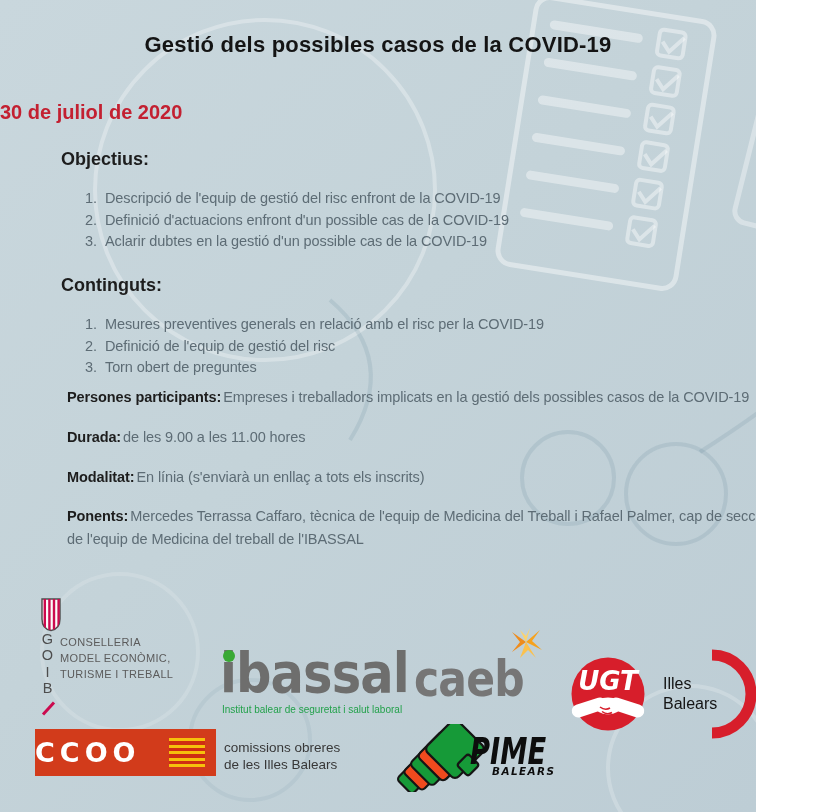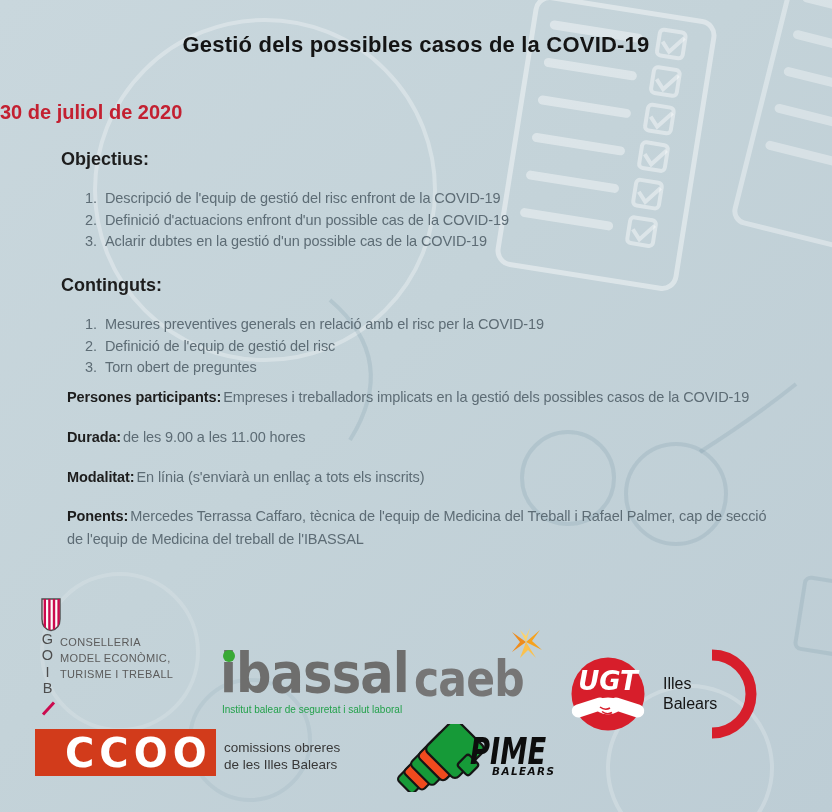--- a/index.html
+++ b/index.html
@@ -1,18 +1,18 @@
 <!DOCTYPE html>
 <html><head>
 <meta charset="utf-8">
 <style>
   html,body{margin:0;padding:0;}
   .page{
     position:relative;
-    width:832px;height:812px;
+    width:756px;height:812px;
     overflow:hidden;
     background:linear-gradient(135deg,#c9d7dd 0%,#c4d3d9 45%,#bdcdd5 100%);
     font-family:"Liberation Sans",sans-serif;
   }
   .wm{position:absolute;inset:0;width:832px;height:812px;}
 
   .title{
     position:absolute;left:0;right:0;top:32px;
     text-align:center;font-size:22px;font-weight:700;color:#141414;letter-spacing:.2px;
   }
@@ -64,22 +64,22 @@
   .ugt-svg{position:absolute;left:565px;top:645px;}
   .ugt-region{position:absolute;left:663px;top:674px;font-size:16px;line-height:19.5px;
     color:#141414;font-weight:500;}
 
   
   .ccoo{
     position:absolute;left:35px;top:729px;width:181px;height:47px;
     background:#d23b1b;display:flex;align-items:center;
   }
   .ccoo-word{
-    font-family:"DejaVu Sans",sans-serif;font-weight:700;font-size:40px;color:#ffffff;
-    letter-spacing:5px;padding-left:30px;line-height:1;
+    font-family:"DejaVu Sans",sans-serif;font-weight:700;font-size:27px;color:#ffffff;
+    letter-spacing:5px;padding-left:0;line-height:1;
   }
   .ccoo-flag{
     width:36px;height:29px;margin-left:auto;margin-right:11px;
     background:repeating-linear-gradient(to bottom,#f6c10c 0 3.3px,#cf2e12 3.3px 6.6px);
   }
   .ccoo-text{position:absolute;left:224px;top:740px;font-size:13.5px;line-height:16.5px;
     color:#383838;font-weight:500;}
 
   
   .pime-svg{position:absolute;left:396px;top:724px;}

